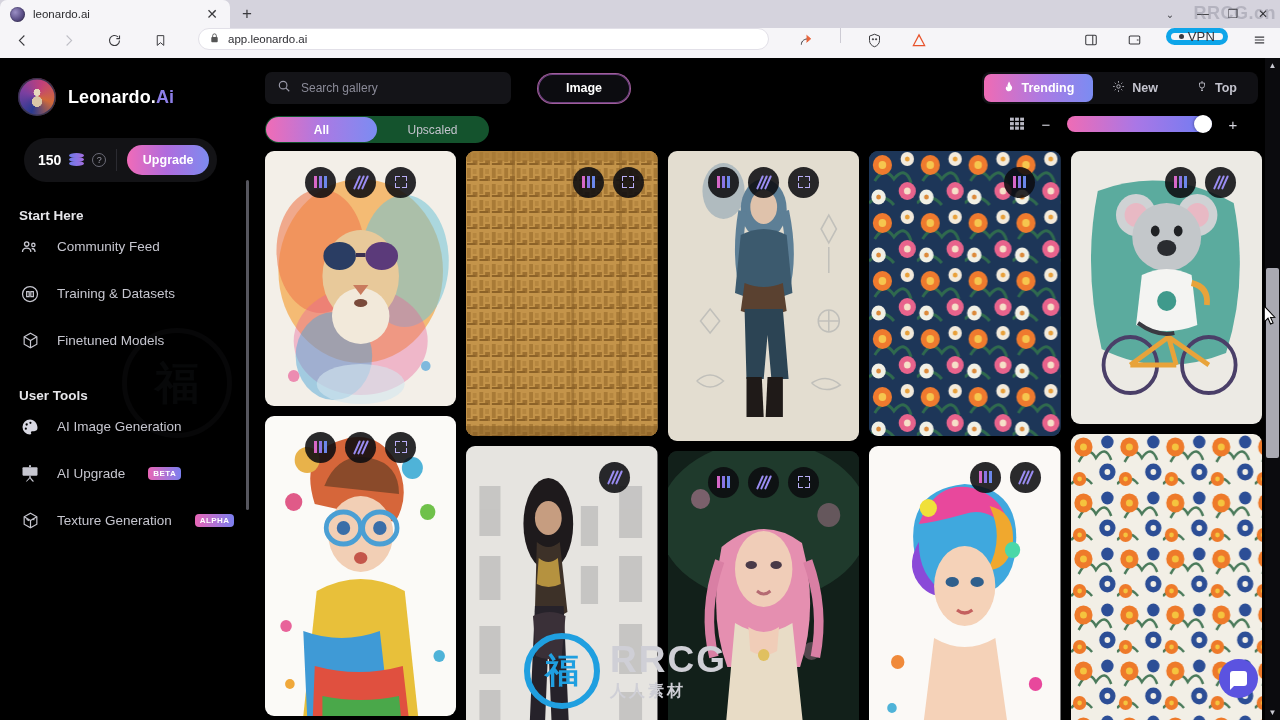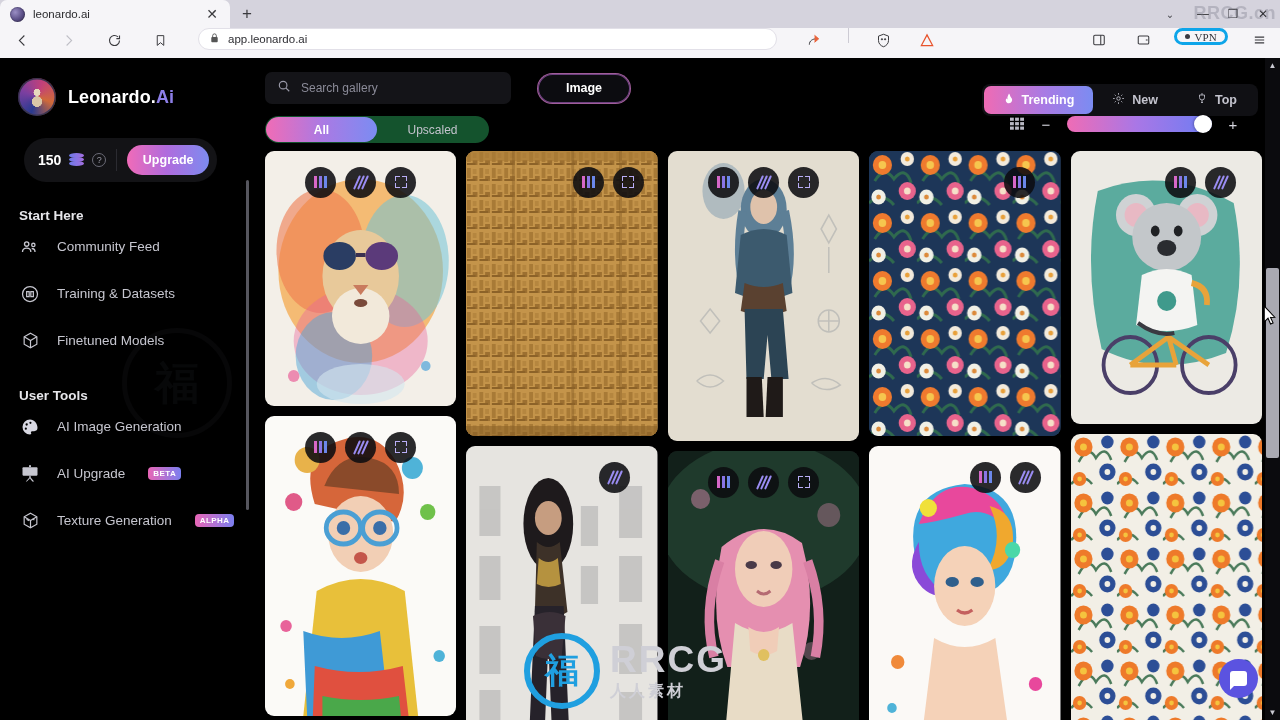--- a/index.html
+++ b/index.html
@@ -66,23 +66,22 @@
     border:1px solid #e2e0e8;
   }
   .url-text { font-size:11.5px; color:#2e2e33; }
   .tb-icon {
     width:26px; height:24px; display:flex; align-items:center; justify-content:center;
     color:#3a3a3e;
   }
   .tb-sep { width:1px; height:15px; background:#cdcbd4; margin:0 3px; }
   .vpn-pill {
     display:flex; align-items:center; gap:4px; height:17px; padding:0 8px;
-    border:3px solid #0ea5e9; border-radius:9px; font-size:11px; color:#33333a;
+    border:5px solid #0ea5e9; border-radius:9px; font-size:13px; color:#33333a;
     letter-spacing:.2px;
-    font-family:Liberation Serif, serif;
   }
   .vpn-dot { width:5px; height:5px; border-radius:50%; background:#3a3a42; }
 
   .watermark-tr {
     position:absolute; right:4px; top:3px; font-size:18px; font-weight:bold;
     color:rgba(120,120,135,.35); letter-spacing:.5px; pointer-events:none;
   }
 
   
   .page { position:absolute; left:0; top:58px; width:1280px; height:662px; background:#000; }
@@ -174,21 +173,21 @@
     margin-left:26px; width:94px; height:31px; border-radius:16px;
     background:#0c0c10; border:1px solid;
     border-image:linear-gradient(90deg,#e06ab0,#7f86ef) 1;
     border-radius:16px;
     display:flex; align-items:center; justify-content:center;
     font-size:12.5px; font-weight:bold; color:#fff;
     box-shadow:inset 0 0 0 1px rgba(190,110,220,.55);
     border:1px solid rgba(210,120,200,.75);
   }
   .sortgroup {
-    position:absolute; right:22px; top:26px;
+    position:absolute; right:22px; top:14px;
     height:32px; background:#101014; border-radius:8px; display:flex; padding:2px;
   }
   .sort-tab {
     height:28px; padding:0 19px; border-radius:7px; display:flex; align-items:center;
     gap:7px; font-size:12.5px; color:#c3c3cd; font-weight:bold;
   }
   .sort-tab.active {
     background:linear-gradient(90deg,#ef6bb4 0%,#a97ae4 55%,#7b8cf2 100%); color:#fff;
   }
 

